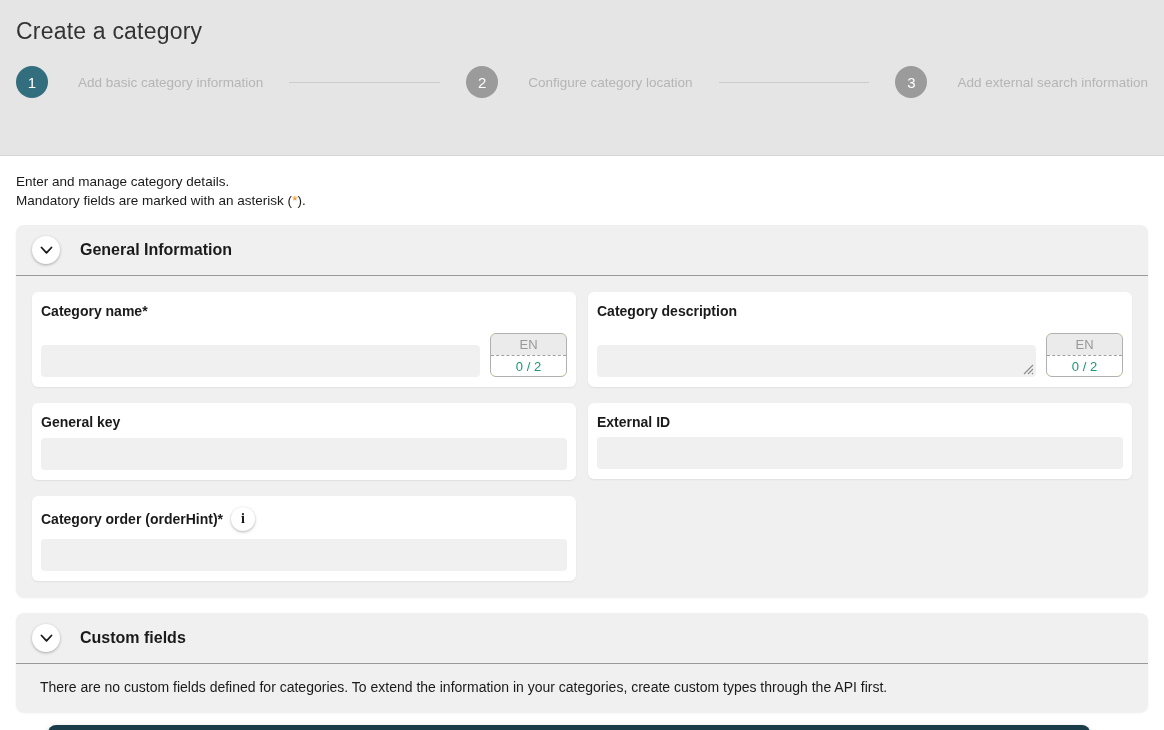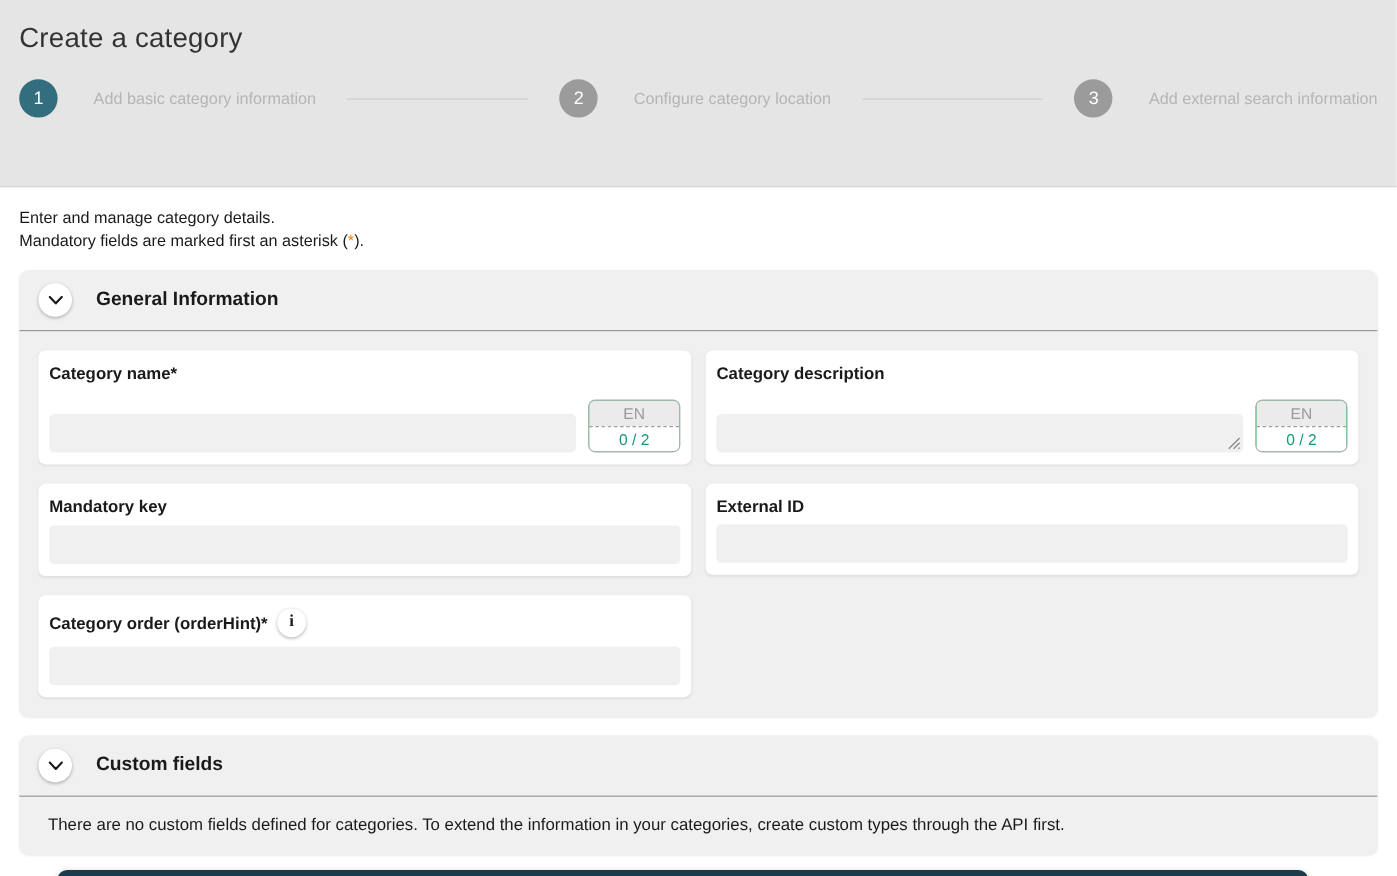--- a/index.html
+++ b/index.html
@@ -175,21 +175,21 @@
     width: 77px;
     height: 44px;
     margin-left: 10px;
     border: 1px solid #b0b0b0;
     border-radius: 6px;
     overflow: hidden;
     display: flex;
     flex-direction: column;
     flex: 0 0 auto;
     cursor: pointer;
-    background: #22c55e;
+    background: #bef264;
   }
   .lang-top {
     flex: 1 1 50%;
     background: #ebebeb;
     display: flex;
     align-items: center;
     justify-content: center;
     font-size: 13px;
     color: #999999;
   }
@@ -283,21 +283,21 @@
     <div class="step-line"></div>
     <div class="step">
       <div class="step-circle inactive">3</div>
       <div class="step-label">Add external search information</div>
     </div>
   </div>
 </div>
 
 <div class="intro">
   <div>Enter and manage category details.</div>
-  <div><span>Mandatory fields are marked first an asterisk (</span><span class="asterisk">*</span><span>).</span></div>
+  <div><span>Mandatory fields are marked with an asterisk (</span><span class="asterisk">*</span><span>).</span></div>
 </div>
 
 <div class="panel">
   <div class="panel-header">
     <button class="chev-btn">
       <span style="line-height:0;">
         <svg width="13" height="9" viewBox="0 0 13 9">
             <path d="M1.5 1.5 L6.5 6.8 L11.5 1.5" stroke="#1a1a1a" stroke-width="1.8" fill="none" stroke-linecap="round" stroke-linejoin="round"></path>
           </svg>
       </span>
@@ -336,21 +336,21 @@
         </div>
         <div class="lang-box">
           <div class="lang-top">EN</div>
           <div class="lang-bottom">0 / 2</div>
         </div>
       </div>
     </div>
 
     <div class="card">
       <div class="label-row">
-        <span class="field-label">Mandatory key</span>
+        <span class="field-label">General key</span>
       </div>
       <input class="text-input" type="text" style="margin-top: 8px;" value="">
     </div>
 
     <div class="card">
       <div class="label-row">
         <span class="field-label">External ID</span>
       </div>
       <input class="text-input" type="text" style="margin-top: 7px;" value="">
     </div>

